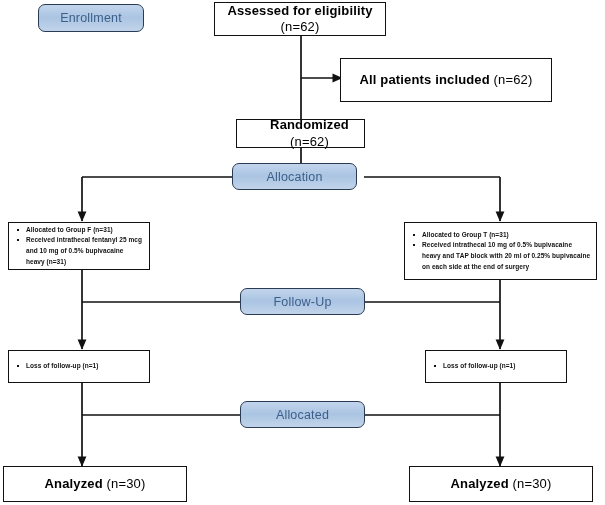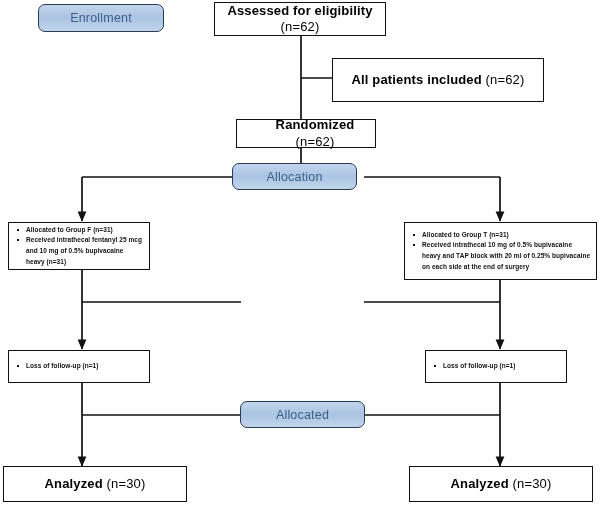--- a/index.html
+++ b/index.html
@@ -123,48 +123,51 @@
       <path d="M82,383 L82,415"></path>
       <path d="M82,415 L241,415"></path>
       <path d="M500,383 L500,415"></path>
       <path d="M364,415 L500,415"></path>
 
       <path d="M82,415 L82,466" marker-end="url(#arrow)"></path>
       <path d="M500,415 L500,466" marker-end="url(#arrow)"></path>
     </g>
   </svg>
 
-  <div class="stage" style="left:38px; top:4px; width:126px; height:28px;">
+  <div class="stage" style="left:38px; top:4px; width:106px; height:28px;">
     <span>Enrollment</span>
   </div>
 
   <div class="stage" style="left:232px; top:163px; width:125px; height:27px;">
     <span>Allocation</span>
   </div>
 
+  <div class="stage" style="left:240px; top:288px; width:125px; height:27px;">
+    <span>Follow-Up</span>
+  </div>
 
   <div class="stage" style="left:240px; top:401px; width:125px; height:27px;">
     <span>Allocated</span>
   </div>
 
   <div class="node center-text" style="left:214px; top:2px; width:172px; height:34px;">
     <div class="node-title">
       <span>Assessed for eligibility</span>
       <span class="plain">(n=62)</span>
     </div>
   </div>
 
-  <div class="node center-text" style="left:332px; top:58px; width:212px; height:44px;">
+  <div class="node center-text" style="left:340px; top:58px; width:212px; height:44px;">
     <div class="node-title">
       <span>All patients included</span>
       <span class="plain">(n=62)</span>
     </div>
   </div>
 
-  <div class="node center-text" style="left:236px; top:119px; width:140px; height:29px;padding-left:18px;">
+  <div class="node center-text" style="left:236px; top:119px; width:129px; height:29px;padding-left:18px;">
     <div class="node-title">
       <span>Randomized</span>
       <span class="plain">(n=62)</span>
     </div>
   </div>
 
   <div class="node" style="left:8px; top:222px; width:142px; height:48px;">
     <ul class="bullet-list">
       <li class="bullet-item">Allocated to Group F (n=31)</li>
       <li class="bullet-item">Received intrathecal fentanyl 25 mcg and 10 mg of 0.5% bupivacaine heavy (n=31)</li>

